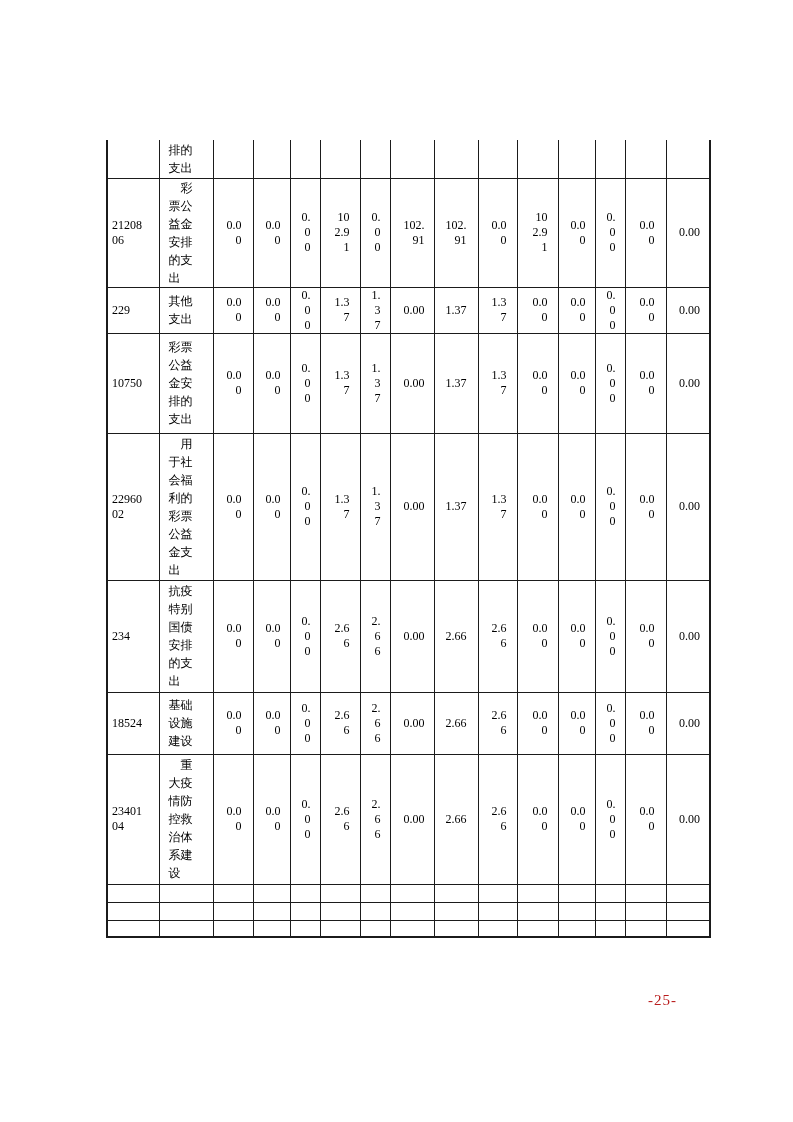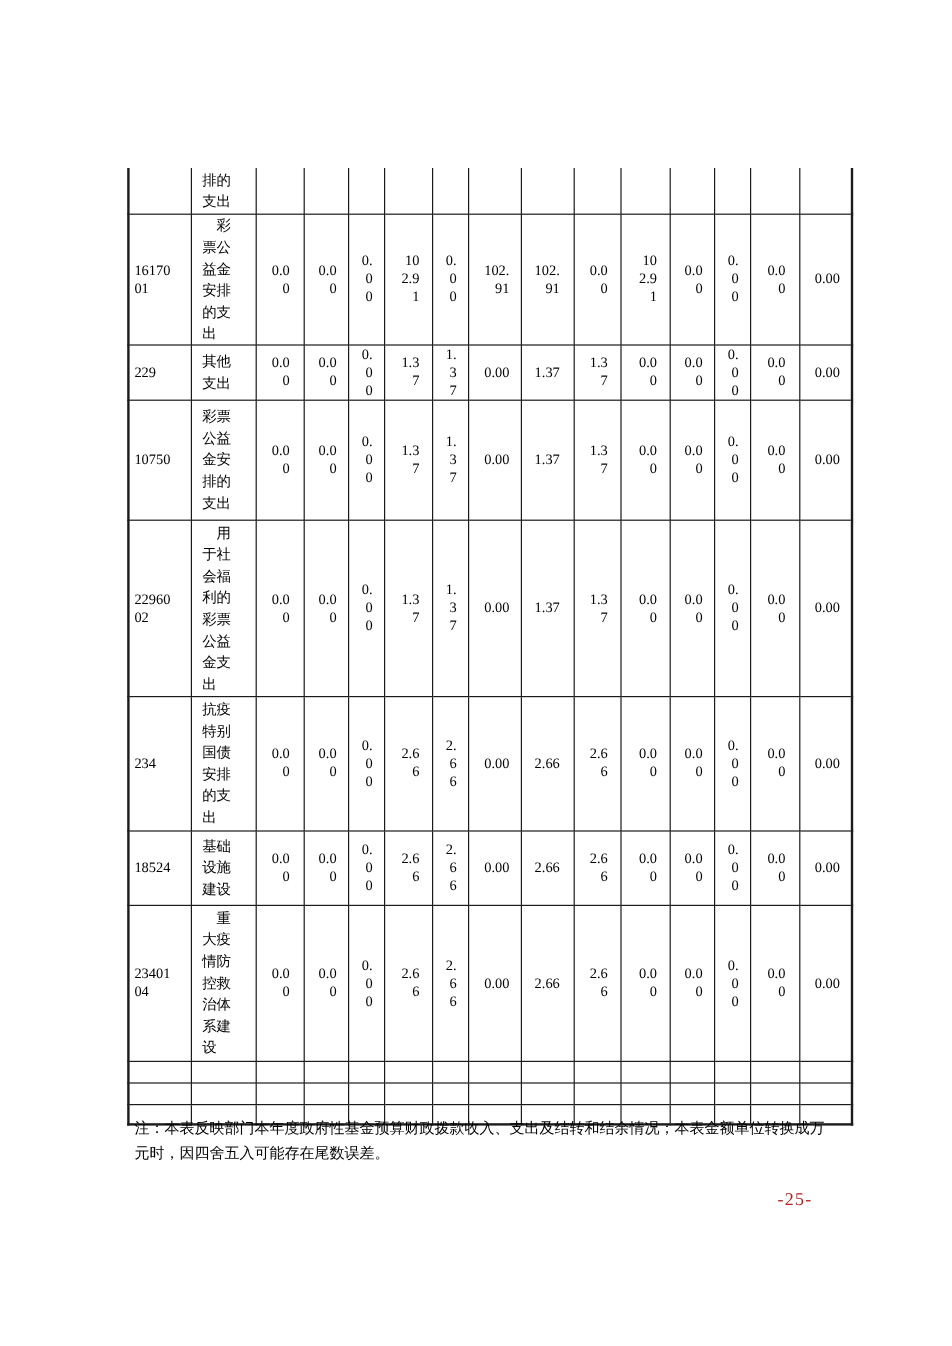--- a/index.html
+++ b/index.html
@@ -86,21 +86,21 @@
           <td class="num-cell c8"></td>
           <td class="num-cell c9"></td>
           <td class="num-cell c10"></td>
           <td class="num-cell c11"></td>
           <td class="num-cell c12"></td>
           <td class="num-cell c13"></td>
           <td class="num-cell c14"></td>
           <td class="num-cell c15"></td>
         </tr>
         <tr style="height: 105px;">
-          <td class="code-cell">16170 01</td>
+          <td class="code-cell">21208 06</td>
           <td class="name-cell">　彩票公益金安排的支出</td>
           <td class="num-cell c3">0.00</td>
           <td class="num-cell c4">0.00</td>
           <td class="num-cell c5">0.00</td>
           <td class="num-cell c6">102.91</td>
           <td class="num-cell c7">0.00</td>
           <td class="num-cell c8">102.91</td>
           <td class="num-cell c9">102.91</td>
           <td class="num-cell c10">0.00</td>
           <td class="num-cell c11">102.91</td>
@@ -258,18 +258,16 @@
           <td class="num-cell c10"></td>
           <td class="num-cell c11"></td>
           <td class="num-cell c12"></td>
           <td class="num-cell c13"></td>
           <td class="num-cell c14"></td>
           <td class="num-cell c15"></td>
         </tr>
       </tbody>
   </table>
 
-  <div class="note">注：本表反映部门本年度政府性基金预算财政拨款收入、支出及结转和结余情况；本表金额单位转换成万
-元时，因四舍五入可能存在尾数误差。</div>
 
   <div class="pagenum">-25-</div>
 
 </div>
 
 </body></html>

